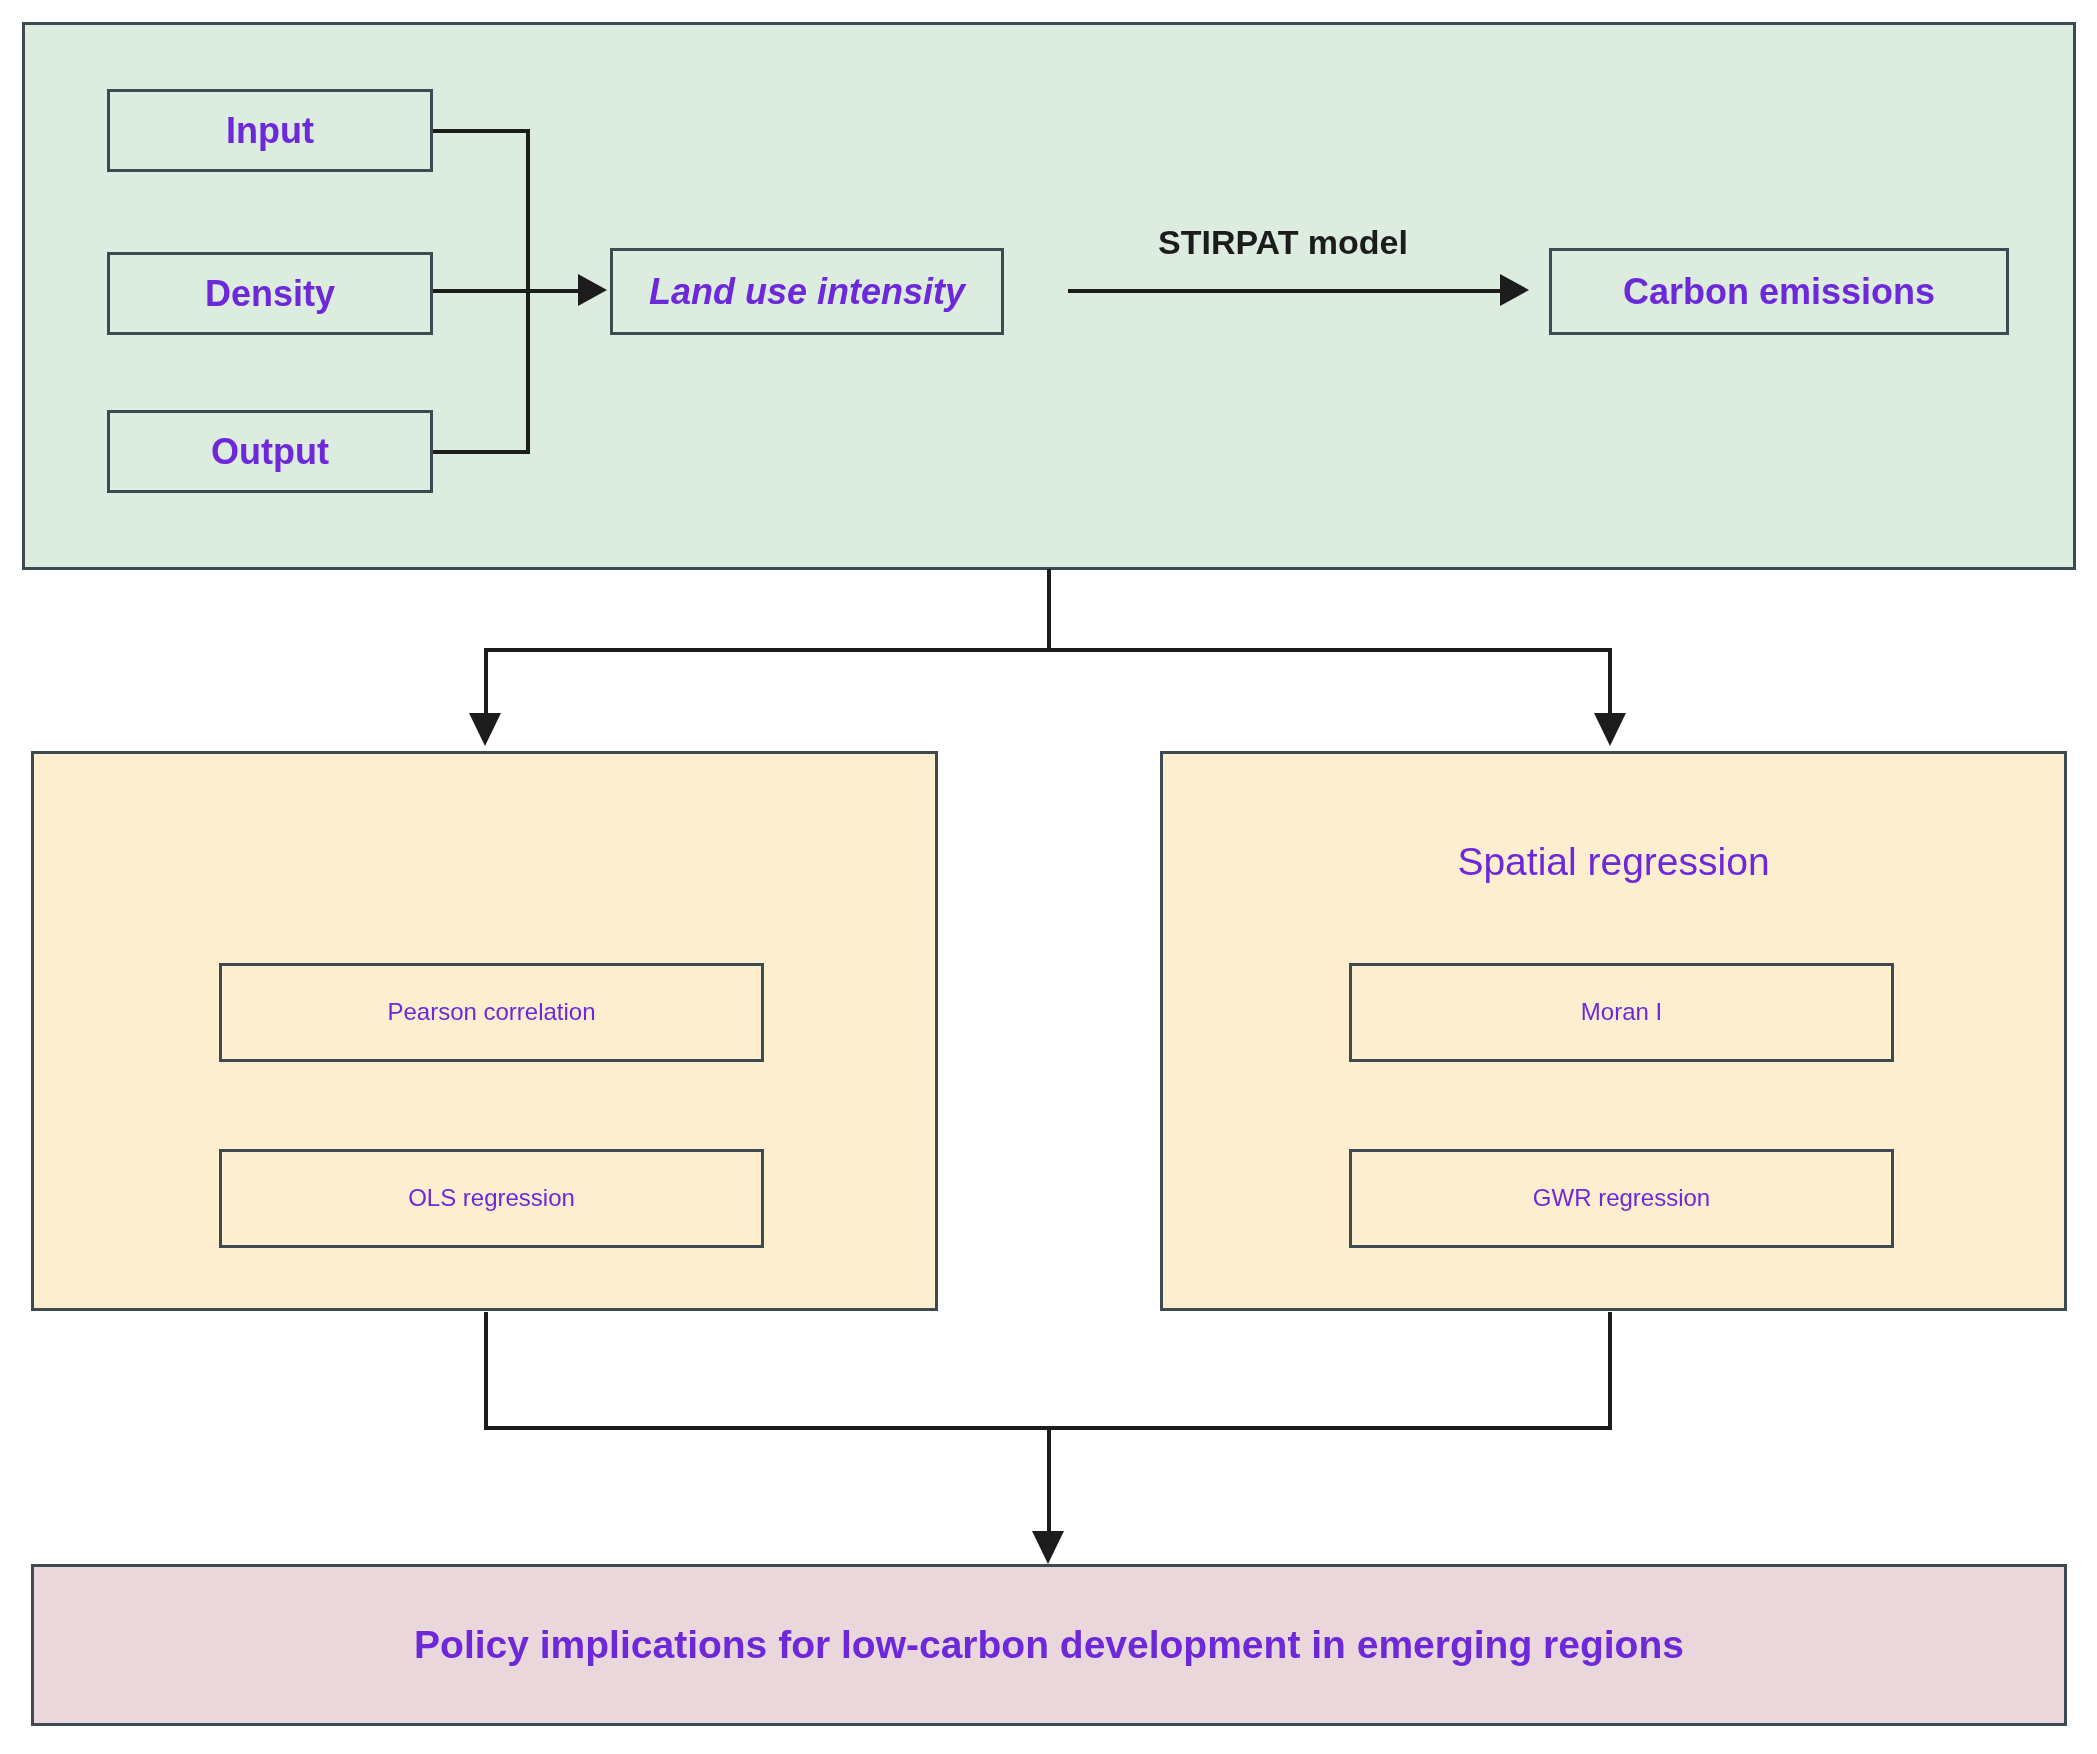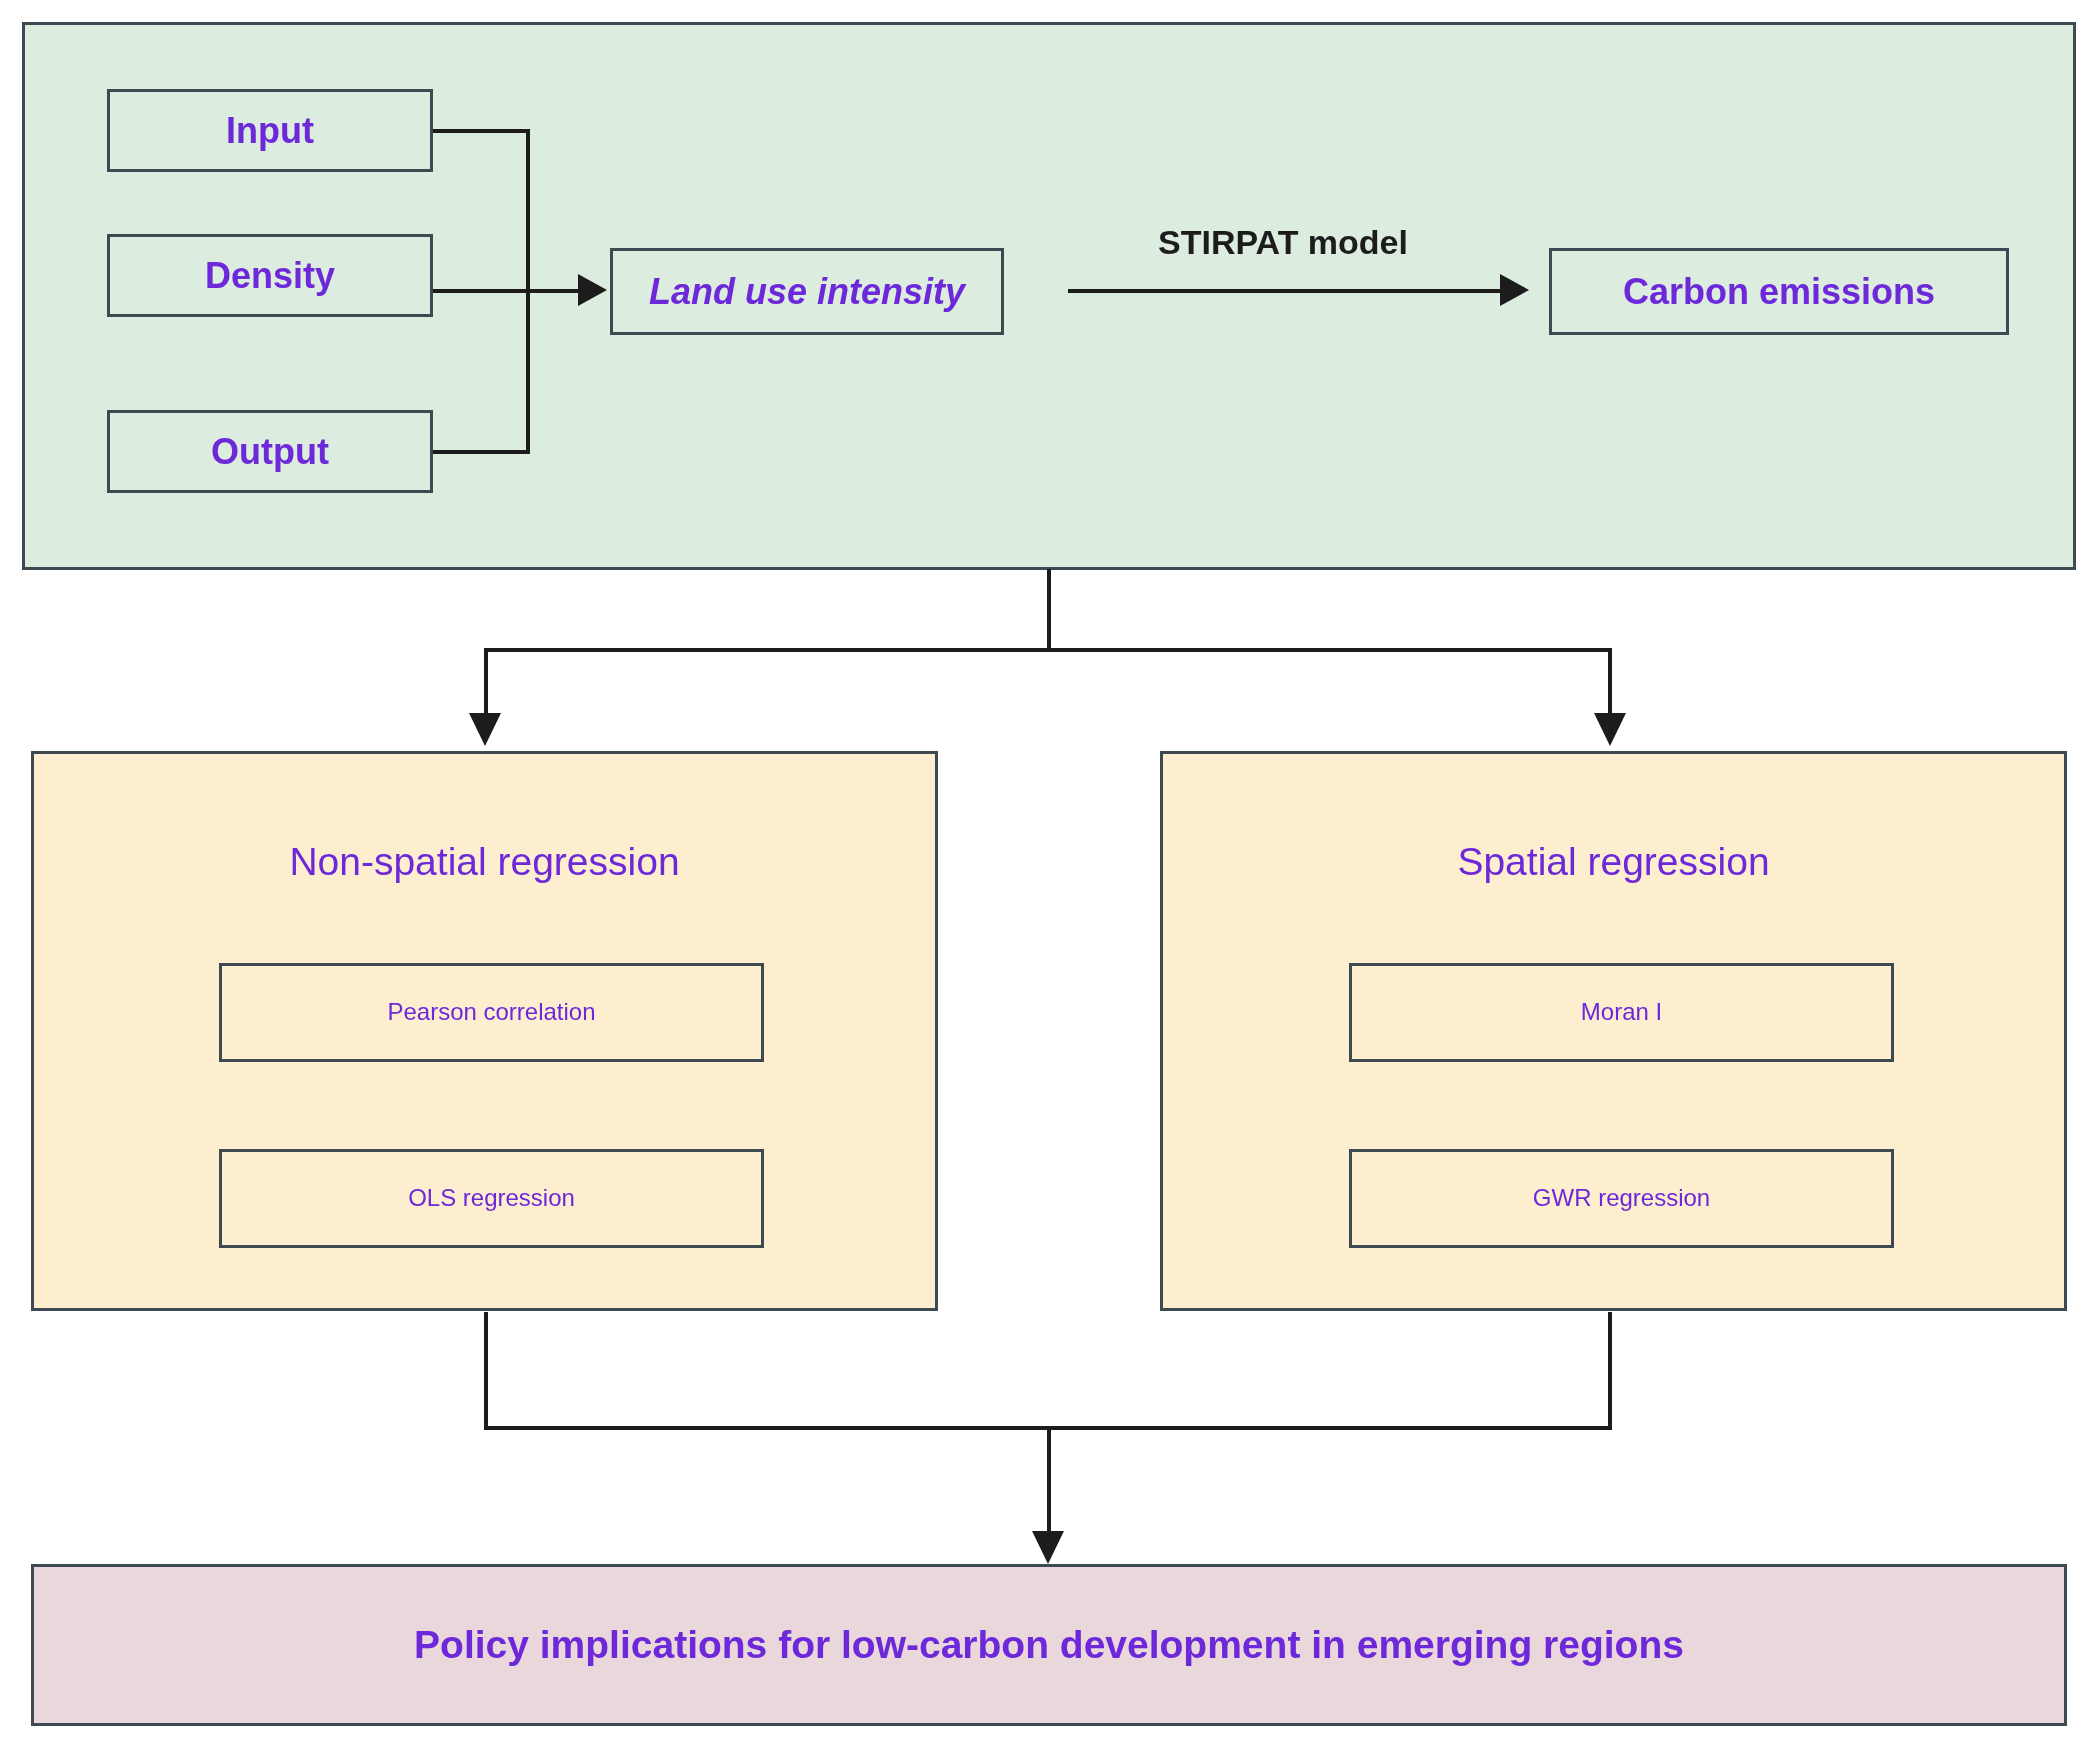--- a/index.html
+++ b/index.html
@@ -89,21 +89,21 @@
 
 <div id="stage">
 
   <div class="panel theme-green" style="left:21.6px; top:21.6px; width:2054px; height:548px;">
   </div>
 
   <div class="box theme-green" style="left:107px; top:89px; width:326px; height:83px;">
     <span class="lbl lbl-node">Input</span>
   </div>
 
-  <div class="box theme-green" style="left:107px; top:234px; width:326px; height:83px;">
+  <div class="box theme-green" style="left:107px; top:252px; width:326px; height:83px;">
     <span class="lbl lbl-node">Density</span>
   </div>
 
   <div class="box theme-green" style="left:107px; top:410px; width:326px; height:83px;">
     <span class="lbl lbl-node">Output</span>
   </div>
 
   <div class="ln-h" style="left:433px; top:129px; width:97px;"></div>
   <div class="ln-h" style="left:433px; top:450px; width:97px;"></div>
   <div class="ln-v" style="left:526px; top:129px; height:325px;"></div>
@@ -125,21 +125,20 @@
 
   <div class="ln-v" style="left:1047px; top:569px; height:83px;"></div>
   <div class="ln-h" style="left:484px; top:648px; width:1128px;"></div>
   <div class="ln-v" style="left:484px; top:648px; height:70px;"></div>
   <div class="arrow-d" style="left:469px; top:713px;"></div>
   <div class="ln-v" style="left:1608px; top:648px; height:70px;"></div>
   <div class="arrow-d" style="left:1594px; top:713px;"></div>
 
   <div class="panel theme-cream" style="left:31px; top:751px; width:907px; height:560px;">
   </div>
-  <div class="lbl lbl-group" style="position:absolute; left:31px; top:841px; width:907px; text-align:center;">Non-spatial regression</div>
 
   <div class="box theme-cream" style="left:219px; top:963px; width:545px; height:99px;">
     <span class="lbl lbl-sub">Pearson correlation</span>
   </div>
 
   <div class="box theme-cream" style="left:219px; top:1149px; width:545px; height:99px;">
     <span class="lbl lbl-sub">OLS regression</span>
   </div>
 
   <div class="panel theme-cream" style="left:1160px; top:751px; width:907px; height:560px;">

